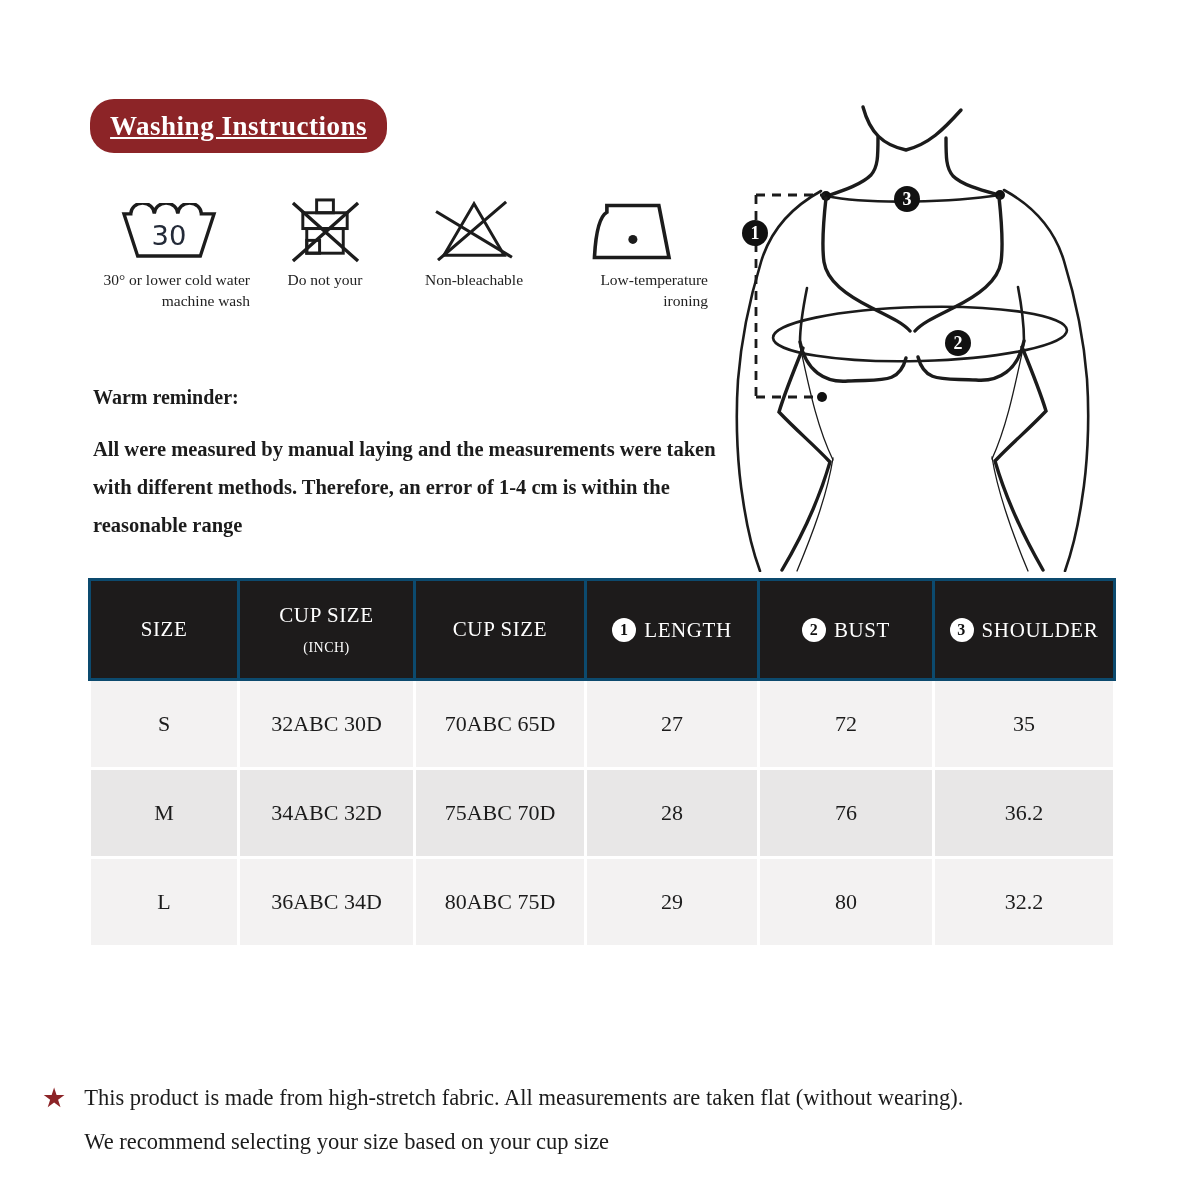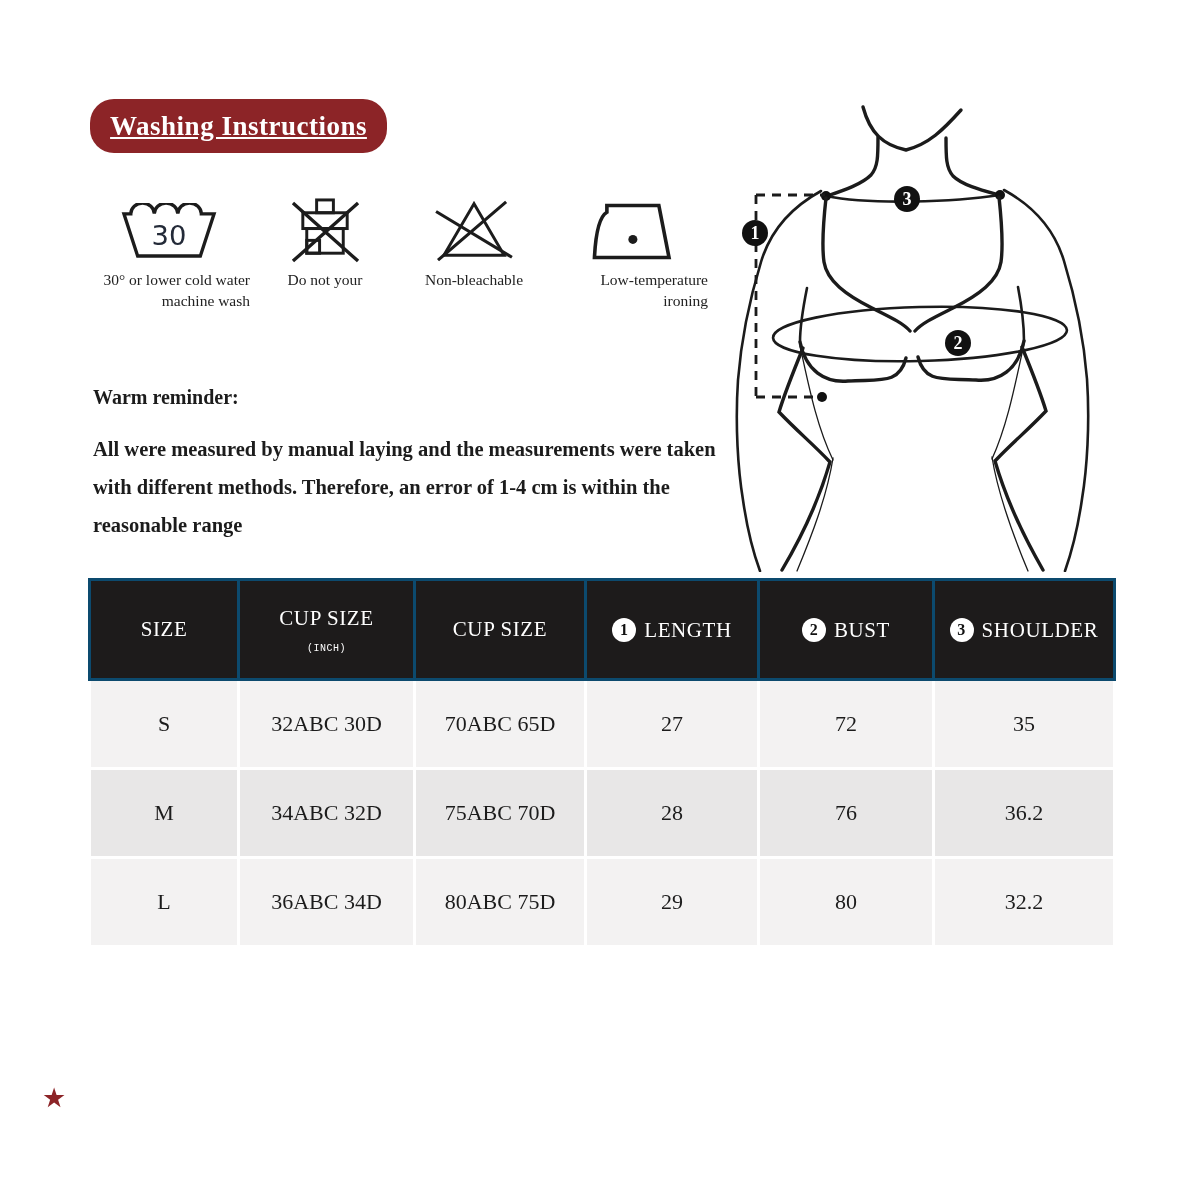--- a/index.html
+++ b/index.html
@@ -48,21 +48,21 @@
   .size-table th{background:var(--header-bg);color:#ffffff;height:100px;border:3px solid #0c4a6e;
                  font-size:21px;font-weight:normal;letter-spacing:.6px;text-align:center;vertical-align:middle;}
   .size-table td{height:89px;border:3px solid #ffffff;text-align:center;vertical-align:middle;
                  font-size:22px;color:#1c1c1c;}
   .size-table tr.row-light td{background:var(--row-light);}
   .size-table tr.row-dark td{background:var(--row-dark);}
   .th-badge{display:inline-flex;width:24px;height:24px;border-radius:50%;background:#ffffff;color:#111111;
             align-items:center;justify-content:center;font-size:16px;font-weight:bold;margin-right:8px;
             vertical-align:-4px;}
   .th-inner{display:inline-flex;align-items:center;justify-content:center;}
-  .th-sub{display:block;font-size:10px;letter-spacing:.5px;margin-top:12px;font-family:Liberation Mono, monospace;}
+  .th-sub{display:block;font-size:14px;letter-spacing:.5px;margin-top:12px;}
 
   
   .footnote{position:absolute;left:42px;top:1076px;width:1130px;display:flex;}
   .footnote-star{color:var(--accent);font-size:27px;line-height:44px;margin-right:18px;font-family:"DejaVu Sans",sans-serif;}
   .footnote-text{font-size:22.5px;line-height:44px;}
 </style>
 </head>
 <body>
 
 <div class="canvas">
@@ -228,15 +228,19 @@
           <td>80ABC 75D</td>
           <td>29</td>
           <td>80</td>
           <td>32.2</td>
         </tr>
       </tbody>
   </table>
 
   <div class="footnote">
     <span class="footnote-star">★</span>
+    <div class="footnote-text">
+      <div>This product is made from high-stretch fabric. All measurements are taken flat (without wearing).</div>
+      <div>We recommend selecting your size based on your cup size</div>
+    </div>
   </div>
 
 </div>
 
 </body></html>

